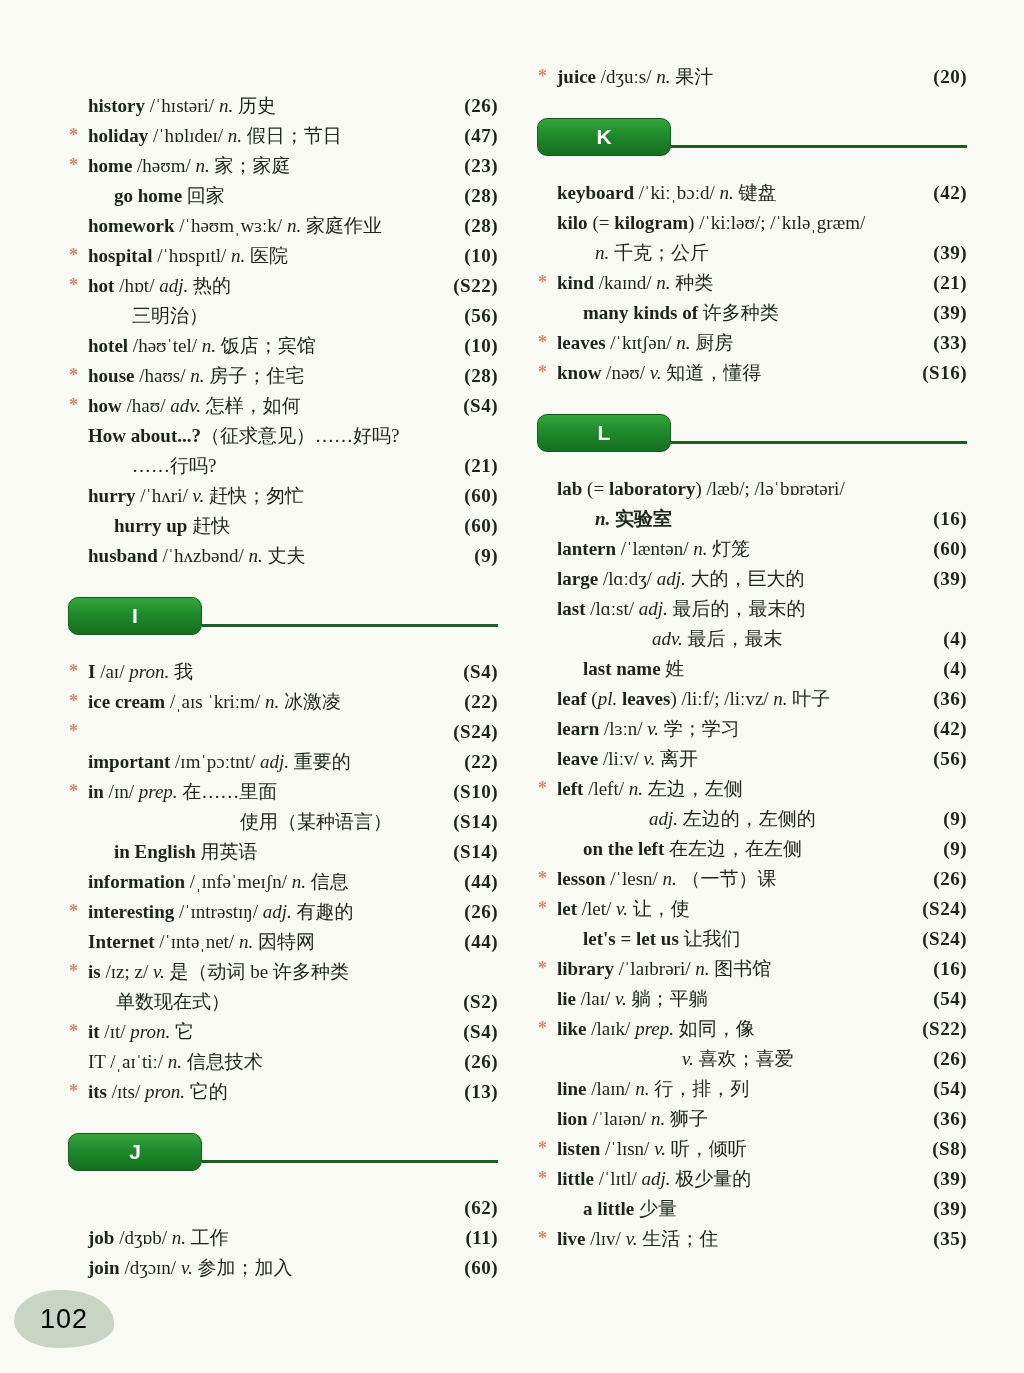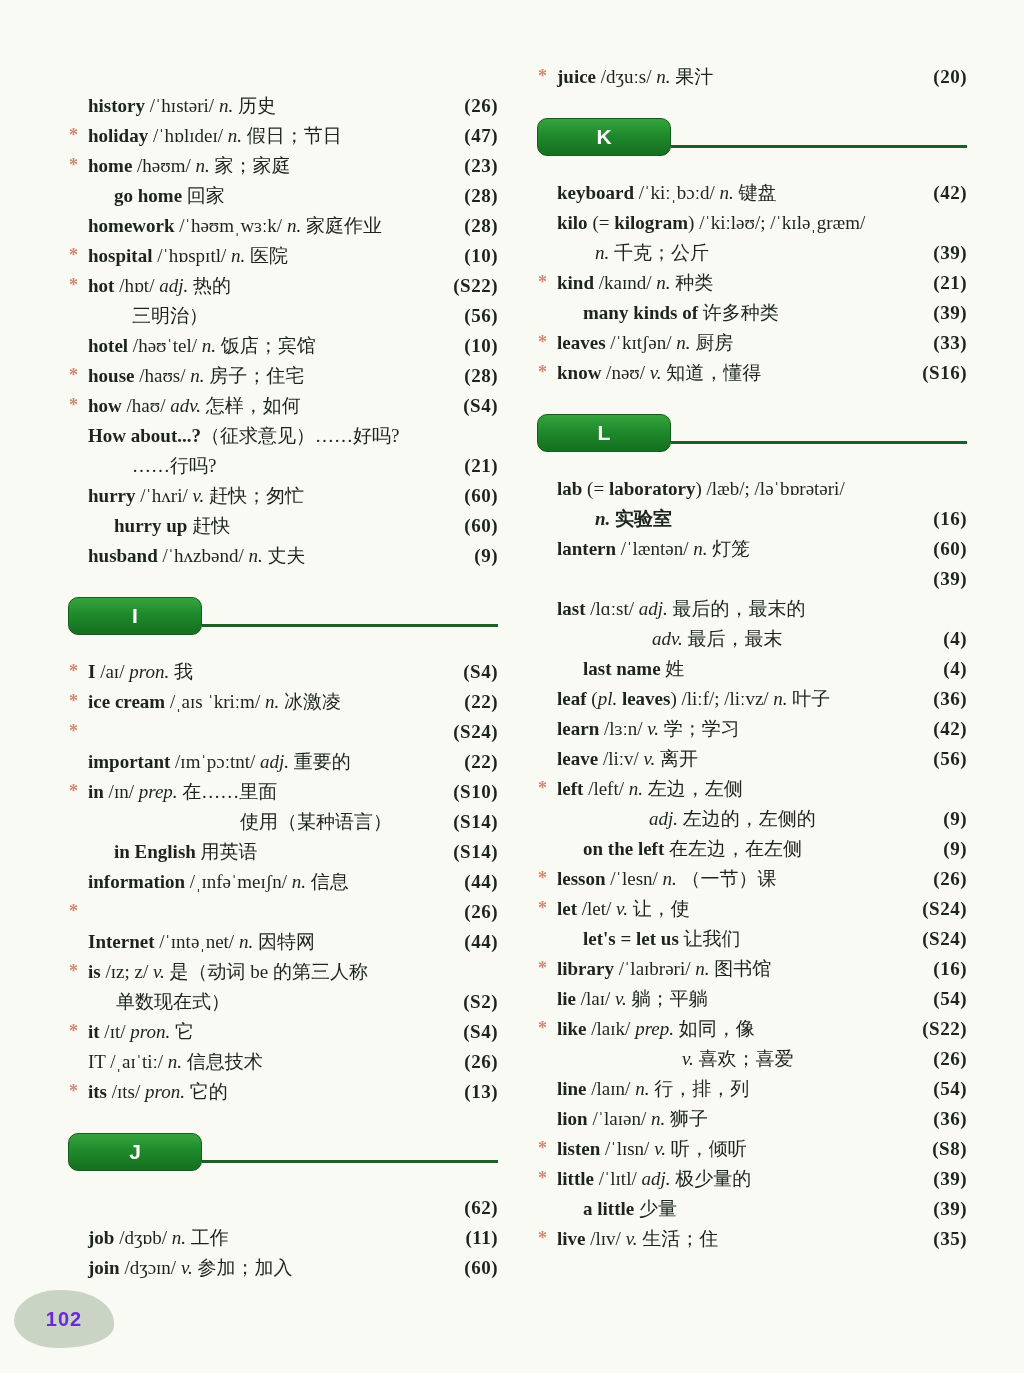--- a/index.html
+++ b/index.html
@@ -42,21 +42,21 @@
   }
 
   .page-num-blob{
     position:absolute;left:14px;top:1290px;width:100px;height:58px;
     background:#c9d4c4;
     border-radius:47% 53% 55% 45% / 55% 60% 40% 50%;
     display:flex;align-items:center;justify-content:center;
   }
   .page-num{
     font-family:"Liberation Sans","DejaVu Sans",sans-serif;
-    font-weight:bold;font-size:20px;color:#6d28d9;letter-spacing:1px;
+    font-weight:normal;font-size:27px;color:#000000;letter-spacing:1px;
   }
 </style>
 </head>
 <body>
 
 <div id="col-left" class="col">
     <div class="row">
       <span class="content"><span class="seg-b">history</span><span class="seg-r"> /ˈhɪstəri/  </span><span class="seg-i">n.</span><span class="seg-c"> 历史</span></span>
       <span class="pageref">(26)</span>
     </div>
@@ -159,29 +159,30 @@
     <div class="row">
       <span class="content" style="padding-left: 26px;"><span class="seg-b">in English</span><span class="seg-c"> 用英语</span></span>
       <span class="pageref">(S14)</span>
     </div>
     <div class="row">
       <span class="content"><span class="seg-b">information</span><span class="seg-r"> /ˌɪnfəˈmeɪʃn/  </span><span class="seg-i">n.</span><span class="seg-c"> 信息</span></span>
       <span class="pageref">(44)</span>
     </div>
     <div class="row">
       <span class="ast">*</span>
+      <span class="content"><span class="seg-b">interesting</span><span class="seg-r"> /ˈɪntrəstɪŋ/  </span><span class="seg-i">adj.</span><span class="seg-c"> 有趣的</span></span>
       <span class="pageref">(26)</span>
     </div>
     <div class="row">
       <span class="content"><span class="seg-b">Internet</span><span class="seg-r"> /ˈɪntəˌnet/  </span><span class="seg-i">n.</span><span class="seg-c"> 因特网</span></span>
       <span class="pageref">(44)</span>
     </div>
     <div class="row">
       <span class="ast">*</span>
-      <span class="content"><span class="seg-b">is</span><span class="seg-r"> /ɪz; z/  </span><span class="seg-i">v.</span><span class="seg-c"> 是（动词 be 的第三人称</span></span>
+      <span class="content"><span class="seg-b">is</span><span class="seg-r"> /ɪz; z/  </span><span class="seg-i">v.</span><span class="seg-c"> 是（动词 be 许多种类</span></span>
     </div>
     <div class="row">
       <span class="content" style="padding-left: 28px;"><span class="seg-c">单数现在式）</span></span>
       <span class="pageref">(S2)</span>
     </div>
     <div class="row">
       <span class="ast">*</span>
       <span class="content"><span class="seg-b">it</span><span class="seg-r"> /ɪt/  </span><span class="seg-i">pron.</span><span class="seg-c"> 它</span></span>
       <span class="pageref">(S4)</span>
     </div>
@@ -259,20 +260,21 @@
     </div>
     <div class="row">
       <span class="content" style="padding-left: 38px; font-weight: bold;"><span class="seg-i">n.</span><span class="seg-c"> 实验室</span></span>
       <span class="pageref">(16)</span>
     </div>
     <div class="row">
       <span class="content"><span class="seg-b">lantern</span><span class="seg-r"> /ˈlæntən/  </span><span class="seg-i">n.</span><span class="seg-c"> 灯笼</span></span>
       <span class="pageref">(60)</span>
     </div>
     <div class="row">
+      <span class="content"><span class="seg-b">large</span><span class="seg-r"> /lɑːdʒ/  </span><span class="seg-i">adj.</span><span class="seg-c"> 大的，巨大的</span></span>
       <span class="pageref">(39)</span>
     </div>
     <div class="row">
       <span class="content"><span class="seg-b">last</span><span class="seg-r"> /lɑːst/  </span><span class="seg-i">adj.</span><span class="seg-c"> 最后的，最末的</span></span>
     </div>
     <div class="row">
       <span class="content" style="padding-left: 95px;"><span class="seg-i">adv.</span><span class="seg-c"> 最后，最末</span></span>
       <span class="pageref">(4)</span>
     </div>
     <div class="row">

